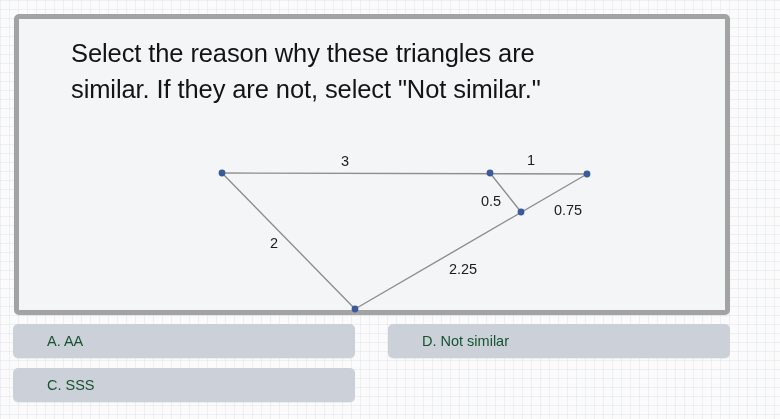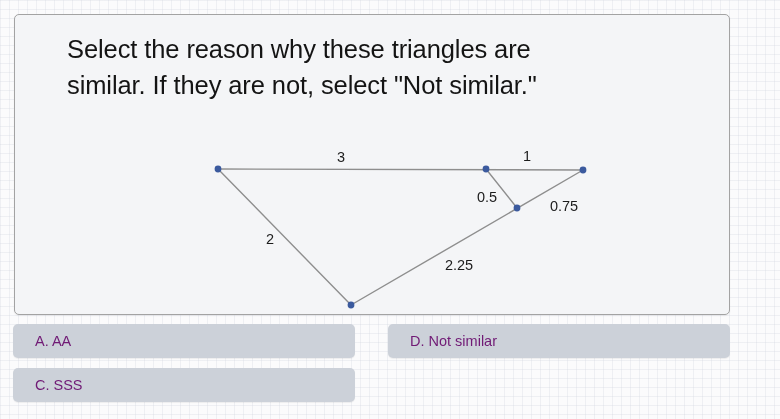--- a/index.html
+++ b/index.html
@@ -20,21 +20,21 @@
   }
 
   
   #question-card {
     position: absolute;
     left: 14px;
     top: 14px;
     width: 716px;
     height: 301px;
     background: #f4f5f7;
-    border: 1px solid #a3a3a3;
+    border: 5px solid #a3a3a3;
     border-radius: 5px;
     box-shadow: 0 1px 2px rgba(0,0,0,0.05);
   }
 
   #question-text {
     position: absolute;
     left: 52px;
     top: 16px;
     width: 640px;
     font-size: 25.5px;
@@ -74,24 +74,24 @@
     column-gap: 33px;
     row-gap: 10px;
   }
 
   .option {
     background: #ccd1d9;
     border: none;
     border-radius: 5px;
     display: flex;
     align-items: center;
-    padding-left: 22px;
+    padding-left: 34px;
     font-family: "Liberation Sans", sans-serif;
     font-size: 14.5px;
-    color: #701a75;
+    color: #14532d;
     cursor: pointer;
     text-align: left;
     box-shadow: 0 1px 1px rgba(0,0,0,0.06);
   }
 </style>
 </head>
 <body>
 
 <div id="question-card">
 

